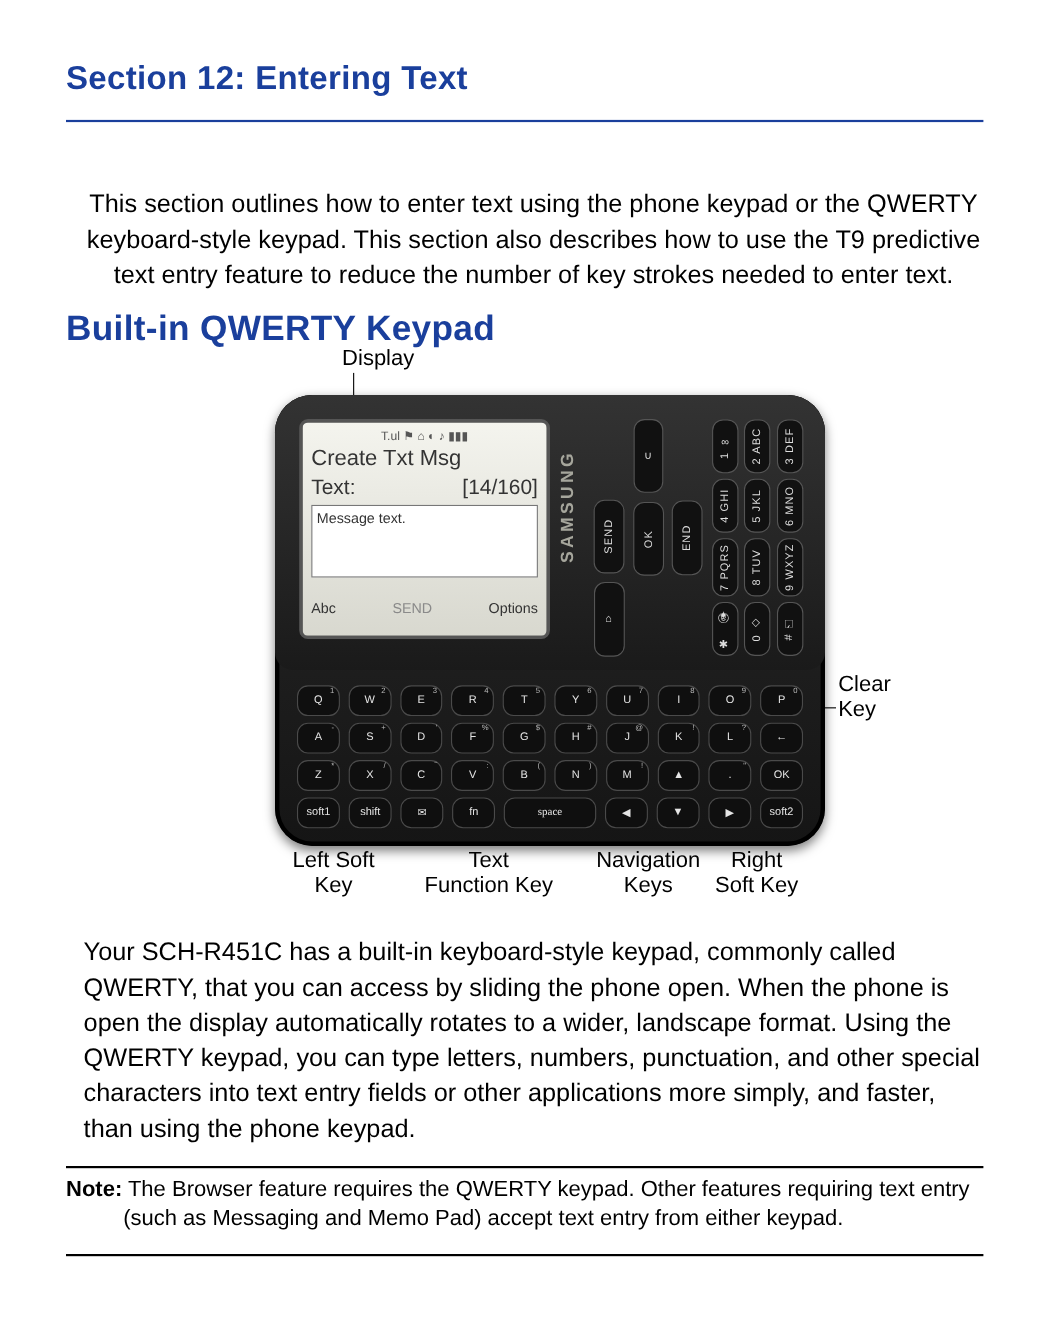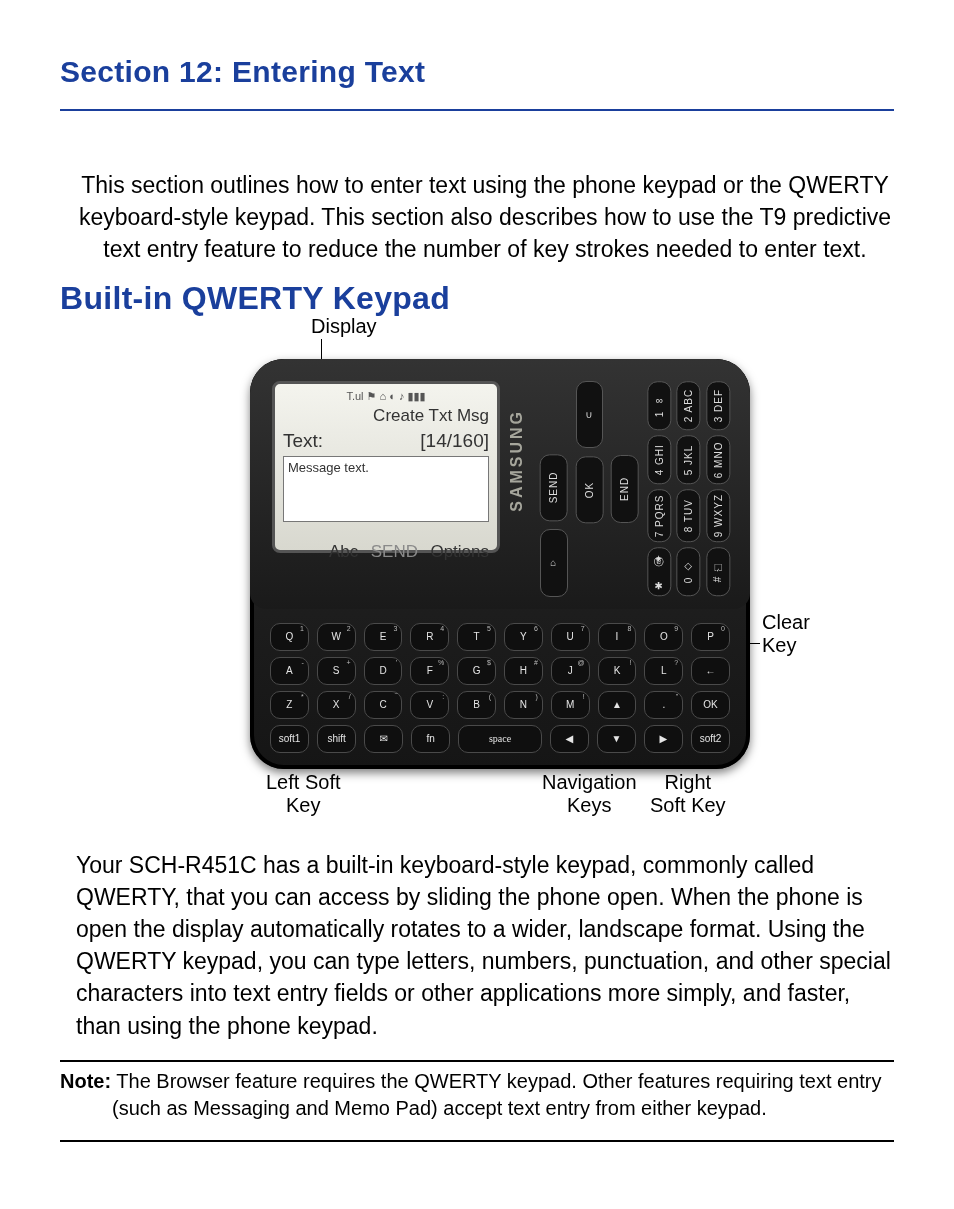--- a/index.html
+++ b/index.html
@@ -60,35 +60,35 @@
     background:linear-gradient(#2a2a2a,#151515);
     border-radius:34px;
     box-shadow:inset 0 0 0 4px #000,0 4px 10px rgba(0,0,0,.5);
   }
   .top-half{
     position:absolute;left:0;top:0;width:100%;height:250px;
     background:linear-gradient(#333,#1a1a1a);
     border-radius:34px 34px 16px 16px;
   }
   .screen{
-    position:absolute;left:22px;top:22px;width:228px;height:172px;
+    position:absolute;left:22px;top:22px;width:228px;height:200px;
     background:linear-gradient(#f4f4ee,#d8d8cf);
     border:3px solid #555;border-radius:8px;
     font-family:Arial,Helvetica,sans-serif;
     color:#333;font-size:13px;
     box-sizing:border-box;padding:6px 8px;
   }
   .scr-row1{font-size:11px;height:14px;color:#555;text-align:center;}
-  .scr-title{text-align:right;font-size:17px;margin-top:2px;}
+  .scr-title{text-align:left;font-size:20px;margin-top:2px;}
   .scr-text-row{display:flex;justify-content:space-between;font-size:19px;margin-top:4px;}
   .scr-box{
     margin-top:4px;border:1px solid #777;background:#fff;
     height:58px;padding:3px 4px;font-size:13px;
   }
-  .scr-soft{display:flex;justify-content:space-between;margin-top:20px;font-size:17px;color:#333;margin-left:46px;}
+  .scr-soft{display:flex;justify-content:space-between;margin-top:20px;font-size:13px;color:#333;}
   .scr-soft .mid{color:#8a8a8a;}
 
   .brand{
     position:absolute;left:258px;top:50px;
     writing-mode:vertical-rl;transform:rotate(180deg);
     color:#a6a69c;font-weight:700;font-size:16px;letter-spacing:3px;
     font-family:Arial,Helvetica,sans-serif;
   }
 
   .numpad{
@@ -161,20 +161,24 @@
 Key</span>
   </div>
   <div class="leader" style="left:540px;top:322px;width:50px;height:1px;"></div>
 
   <div class="lbl" style="left:96px;top:450px;">
     <span style="white-space:pre;">Left Soft
 Key</span>
   </div>
   <div class="leader" style="left:134px;top:400px;width:1px;height:48px;"></div>
 
+  <div class="lbl" style="left:216px;top:450px;">
+    <span style="white-space:pre;">Text
+Function Key</span>
+  </div>
   <div class="leader" style="left:256px;top:400px;width:1px;height:48px;"></div>
 
   <div class="lbl" style="left:372px;top:450px;">
     <span style="white-space:pre;">Navigation
 Keys</span>
   </div>
   <div class="leader" style="left:418px;top:400px;width:1px;height:48px;"></div>
 
   <div class="lbl" style="left:480px;top:450px;">
     <span style="white-space:pre;">Right

